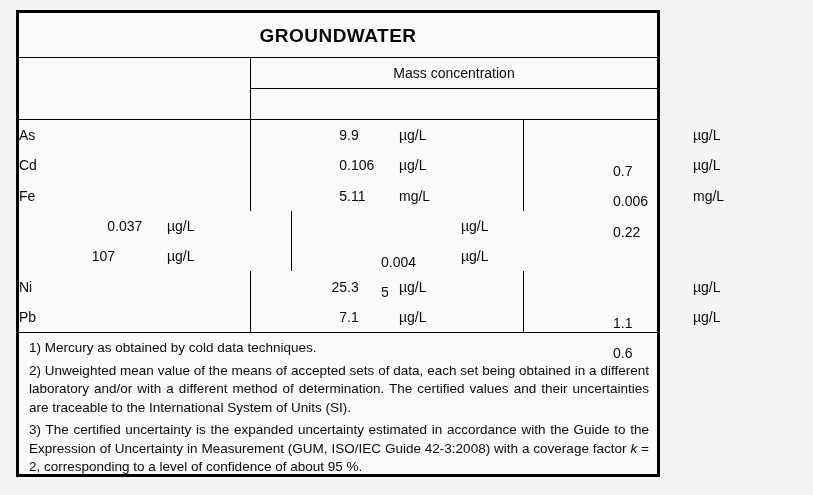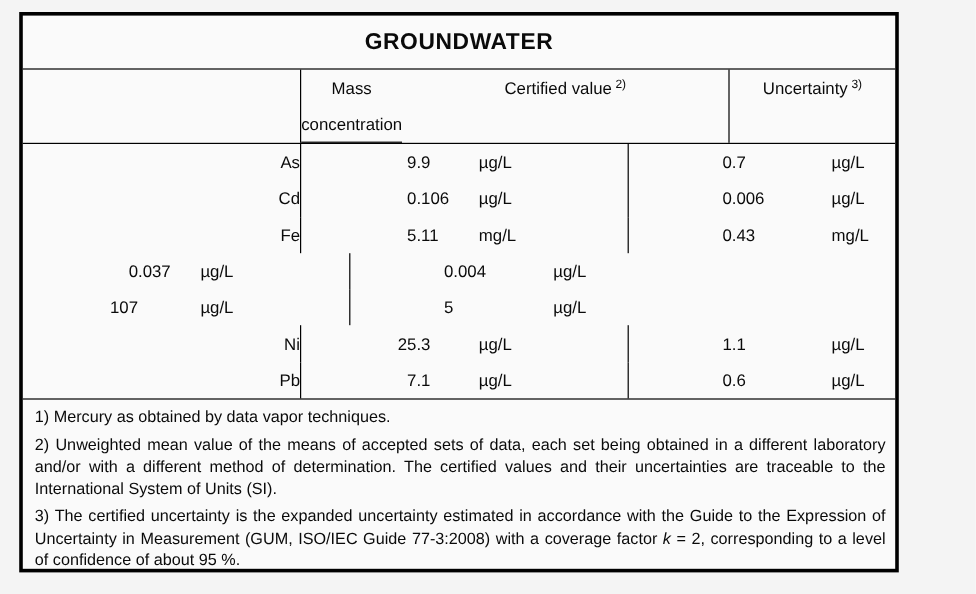--- a/index.html
+++ b/index.html
@@ -11,58 +11,58 @@
   *{box-sizing:border-box;}
   html,body{margin:0;padding:0;}
   body{
     width:813px;height:495px;position:relative;
     background:var(--page-bg);
     color:var(--text);
     font-family:"Liberation Sans", sans-serif;
     overflow:hidden;
   }
   .table-outer{
-    position:absolute;left:16px;top:10px;width:733px;height:467px;
+    position:absolute;left:16px;top:10px;width:644px;height:467px;
     border:3px solid var(--border);
     background:var(--table-bg);
     display:flex;flex-direction:column;
   }
   .title-row{
     height:45px;line-height:45px;flex:0 0 45px;
     border-bottom:1px solid var(--border);
     text-align:center;font-weight:bold;font-size:19px;letter-spacing:0.5px;
   }
   .header-block{flex:0 0 62px;display:flex;border-bottom:1px solid var(--border);}
   .corner-cell{width:232px;border-right:1px solid var(--border);}
-  .header-right{flex:1;display:flex;}
+  .header-right{flex:1;display:flex;flex-direction:column;}
   .group-header{
     flex:0 0 30px;line-height:30px;border-bottom:1px solid var(--border);
     text-align:center;font-size:14px;
   }
   .subheaders{flex:1;display:flex;}
   .subheader{line-height:30px;text-align:center;font-size:14px;}
   .subheader.certified{width:273px;border-right:1px solid var(--border);}
   .subheader.uncertainty{flex:1;}
   .sup{font-size:10px;position:relative;top:-5px;margin-left:3px;}
   .el-sup{font-size:10px;position:relative;top:-5px;margin-left:1px;}
 
   .data-rows{flex:0 0 213px;display:flex;flex-direction:column;border-bottom:1px solid var(--border);}
   .row{flex:1;display:flex;font-size:14px;}
   .cell{align-self:stretch;}
   .cell-el{
     width:232px;border-right:1px solid var(--border);
-    display:flex;align-items:center;justify-content:flex-end;
+    display:flex;align-items:center;justify-content:flex-start;
   }
   .cell-val{width:273px;border-right:1px solid var(--border);position:relative;}
   .cell-unc{flex:1;position:relative;}
   .abs{position:absolute;top:50%;transform:translateY(-50%);white-space:nowrap;}
   .vint{left:0;width:96px;text-align:right;}
   .vfrac{left:96px;}
   .vunit{left:148px;}
-  .unum{left:78px;}
+  .unum{left:89px;margin-top:36px;}
   .uunit{left:169px;}
 
   .footnotes{
     flex:1;overflow:hidden;
     padding:6px 8px 0 10px;
     font-size:13.5px;
   }
   .footnote{
     margin:0 0 4px 0;
     line-height:18.5px;
@@ -74,24 +74,20 @@
 <body>
 
 <div class="table-outer">
 
   <div class="title-row">GROUNDWATER</div>
 
   <div class="header-block">
     <div class="corner-cell"></div>
     <div class="header-right">
       <div class="group-header">Mass concentration</div>
-      <div class="subheaders">
-        <div class="subheader certified"><span>Certified value</span><span class="sup">2)</span></div>
-        <div class="subheader uncertainty"><span>Uncertainty</span><span class="sup">3)</span></div>
-      </div>
     </div>
   </div>
 
   <div class="data-rows" id="data-rows">
       <div class="row">
         <div class="cell cell-el">
           <span>As</span>
         </div>
         <div class="cell cell-val">
           <span class="abs vint">9</span>
@@ -120,21 +116,21 @@
       <div class="row">
         <div class="cell cell-el">
           <span>Fe</span>
         </div>
         <div class="cell cell-val">
           <span class="abs vint">5</span>
           <span class="abs vfrac">.11</span>
           <span class="abs vunit">mg/L</span>
         </div>
         <div class="cell cell-unc">
-          <span class="abs unum">0.43</span>
+          <span class="abs unum">0.22</span>
           <span class="abs uunit">mg/L</span>
         </div>
       </div>
       <div class="row">
         <div class="cell cell-val">
           <span class="abs vint">0</span>
           <span class="abs vfrac">.037</span>
           <span class="abs vunit">µg/L</span>
         </div>
         <div class="cell cell-unc">
@@ -177,18 +173,18 @@
           <span class="abs vunit">µg/L</span>
         </div>
         <div class="cell cell-unc">
           <span class="abs unum">0.6</span>
           <span class="abs uunit">µg/L</span>
         </div>
       </div>
     </div>
 
   <div class="footnotes" id="footnotes">
-      <p class="footnote"><span>1) </span><span>Mercury as obtained by data vapor techniques.</span></p>
+      <p class="footnote"><span>1) </span><span>Mercury as obtained by cold data techniques.</span></p>
       <p class="footnote"><span>2) </span><span>Unweighted mean value of the means of accepted sets of data, each set being obtained in a different laboratory and/or with a different method of determination. The certified values and their uncertainties are traceable to the International System of Units (SI).</span></p>
-      <p class="footnote"><span>3) </span><span>The certified uncertainty is the expanded uncertainty estimated in accordance with the Guide to the Expression of Uncertainty in Measurement (GUM, ISO/IEC Guide 77-3:2008) with a coverage factor </span><em class="fn-italic">k</em><span> = 2, corresponding to a level of confidence of about 95 %.</span></p>
+      <p class="footnote"><span>3) </span><span>The certified uncertainty is the expanded uncertainty estimated in accordance with the Guide to the Expression of Uncertainty in Measurement (GUM, ISO/IEC Guide 42-3:2008) with a coverage factor </span><em class="fn-italic">k</em><span> = 2, corresponding to a level of confidence of about 95 %.</span></p>
     </div>
 
 </div>
 
 </body></html>

